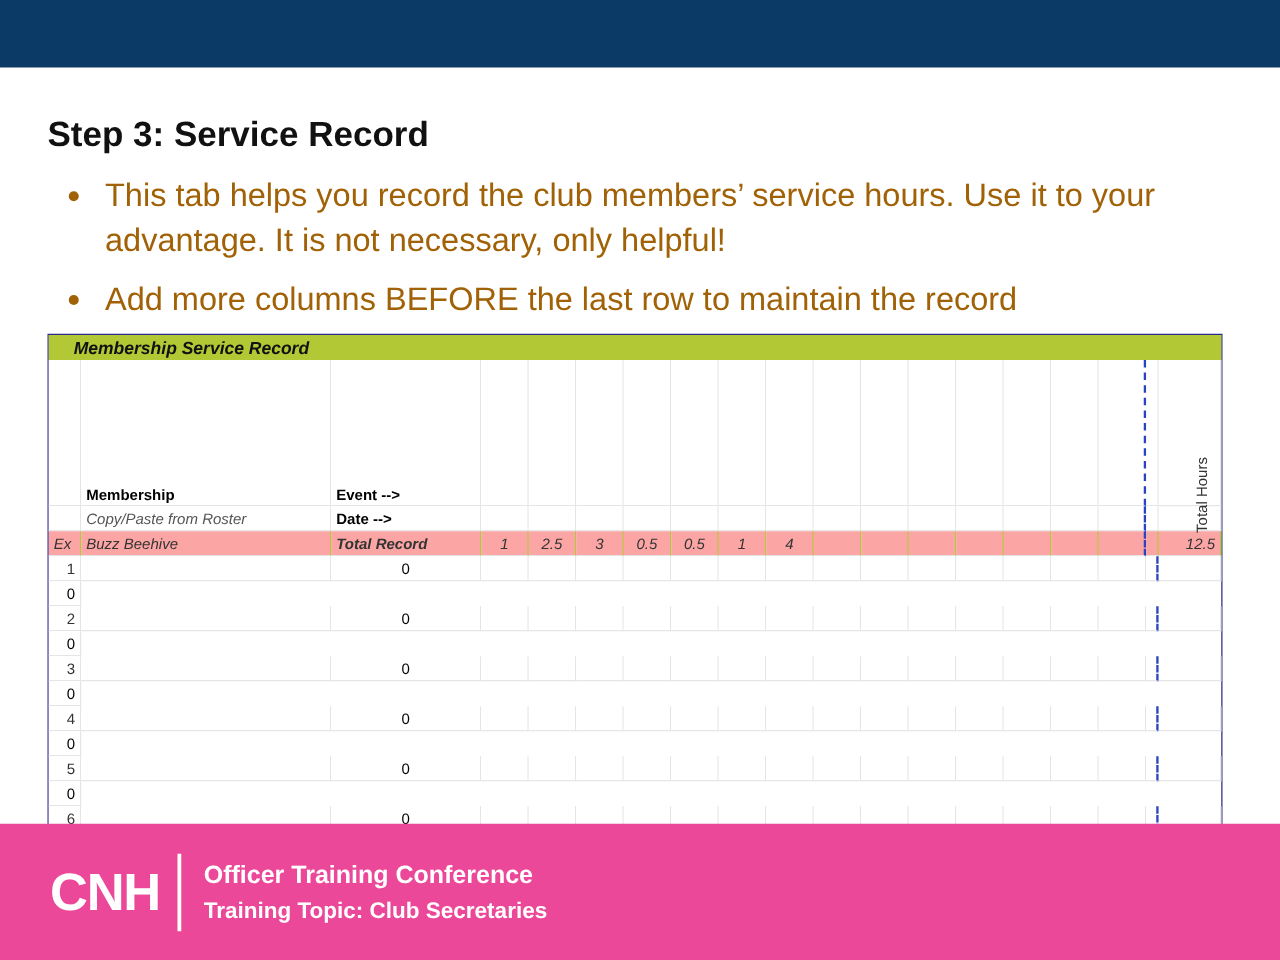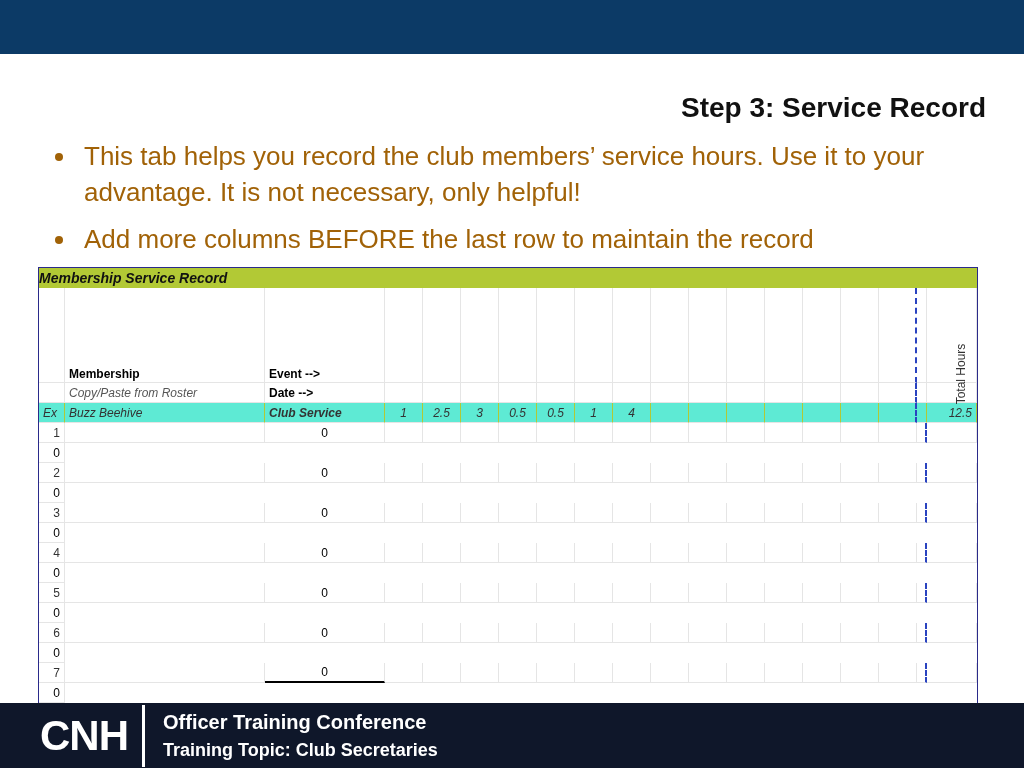--- a/index.html
+++ b/index.html
@@ -17,21 +17,20 @@
     background: #0c3a66;
   }
   .content {
     padding: 38px 38px 0 38px;
   }
   .step-title {
     font-size: 28px;
     font-weight: bold;
     color: #111;
     margin-bottom: 14px;
-    text-align: right;
   }
   ul.bullets {
     list-style: disc;
     padding-left: 40px;
   }
   ul.bullets li {
     font-size: 26px;
     line-height: 1.4;
     color: #a16207;
     margin-bottom: 10px;
@@ -41,21 +40,21 @@
   
   .sheet-wrap {
     margin-top: 10px;
     border: 1px solid #2a2a8a;
     width: 940px;
     position: relative;
     font-family: Arial, sans-serif;
   }
   .sheet-title-row {
     background: #b2c935;
-    padding: 2px 0;
+    padding: 2px 20px;
     font-weight: bold;
     font-style: italic;
     font-size: 14px;
     color: #111;
   }
   .sheet-grid {
     display: grid;
     grid-template-columns: 26px 200px 120px repeat(14, 38px) 1fr 50px;
     font-size: 12px;
   }
@@ -63,25 +62,25 @@
     border-right: 1px solid #e5e5e5;
     border-bottom: 1px solid #e5e5e5;
     padding: 1px 4px;
     min-height: 20px;
     display: flex;
     align-items: center;
     background: #fff;
     white-space: nowrap;
   }
   .cell.empty { background:#fff; }
-  .tall-row .cell { height: 95px; align-items: flex-end; }
+  .tall-row .cell { height: 117px; align-items: flex-end; }
   .bold { font-weight: bold; }
   .italic { font-style: italic; color:#555; }
   .ex-row .cell {
-    background: #5eead4;
+    background: #fca5a5;
     font-style: italic;
     color: #333;
     border-right: 1px solid #b2c935;
   }
   .ex-row .cell.num { text-align:center; justify-content:center; }
   .rownum { text-align:right; justify-content:flex-end; color:#333; }
   .center { justify-content:center; }
   .right { justify-content:flex-end; }
   .col-divider {
     border-right: 2px dashed #2a43c0 !important;
@@ -99,22 +98,22 @@
   .bottom-underline {
     border-bottom: 2px solid #000;
   }
 
   
   .footer {
     position: absolute;
     bottom: 0;
     left: 0;
     width: 100%;
-    height: 65px;
-    background: #0f172a;
+    height: 109px;
+    background: #ec4899;
     color: #fff;
     display: flex;
     align-items: center;
     padding: 12px 40px;
   }
   .footer .logo {
     font-size: 42px;
     font-weight: 800;
     font-family: Arial, sans-serif;
     letter-spacing: -1px;
@@ -192,21 +191,21 @@
         <div class="cell empty"></div>
         <div class="cell empty"></div>
       <div class="cell empty col-divider"></div>
       <div class="cell empty"></div>
       <div class="cell empty"></div>
     </div>
 
     <div class="sheet-grid ex-row">
       <div class="cell">Ex</div>
       <div class="cell">Buzz Beehive</div>
-      <div class="cell bold" style="font-style:italic;">Club Service</div>
+      <div class="cell bold" style="font-style:italic;">Total Record</div>
       <div class="cell num">1</div>
       <div class="cell num">2.5</div>
       <div class="cell num">3</div>
       <div class="cell num">0.5</div>
       <div class="cell num">0.5</div>
       <div class="cell num">1</div>
       <div class="cell num">4</div>
       <div class="cell"></div>
         <div class="cell"></div>
         <div class="cell"></div>

